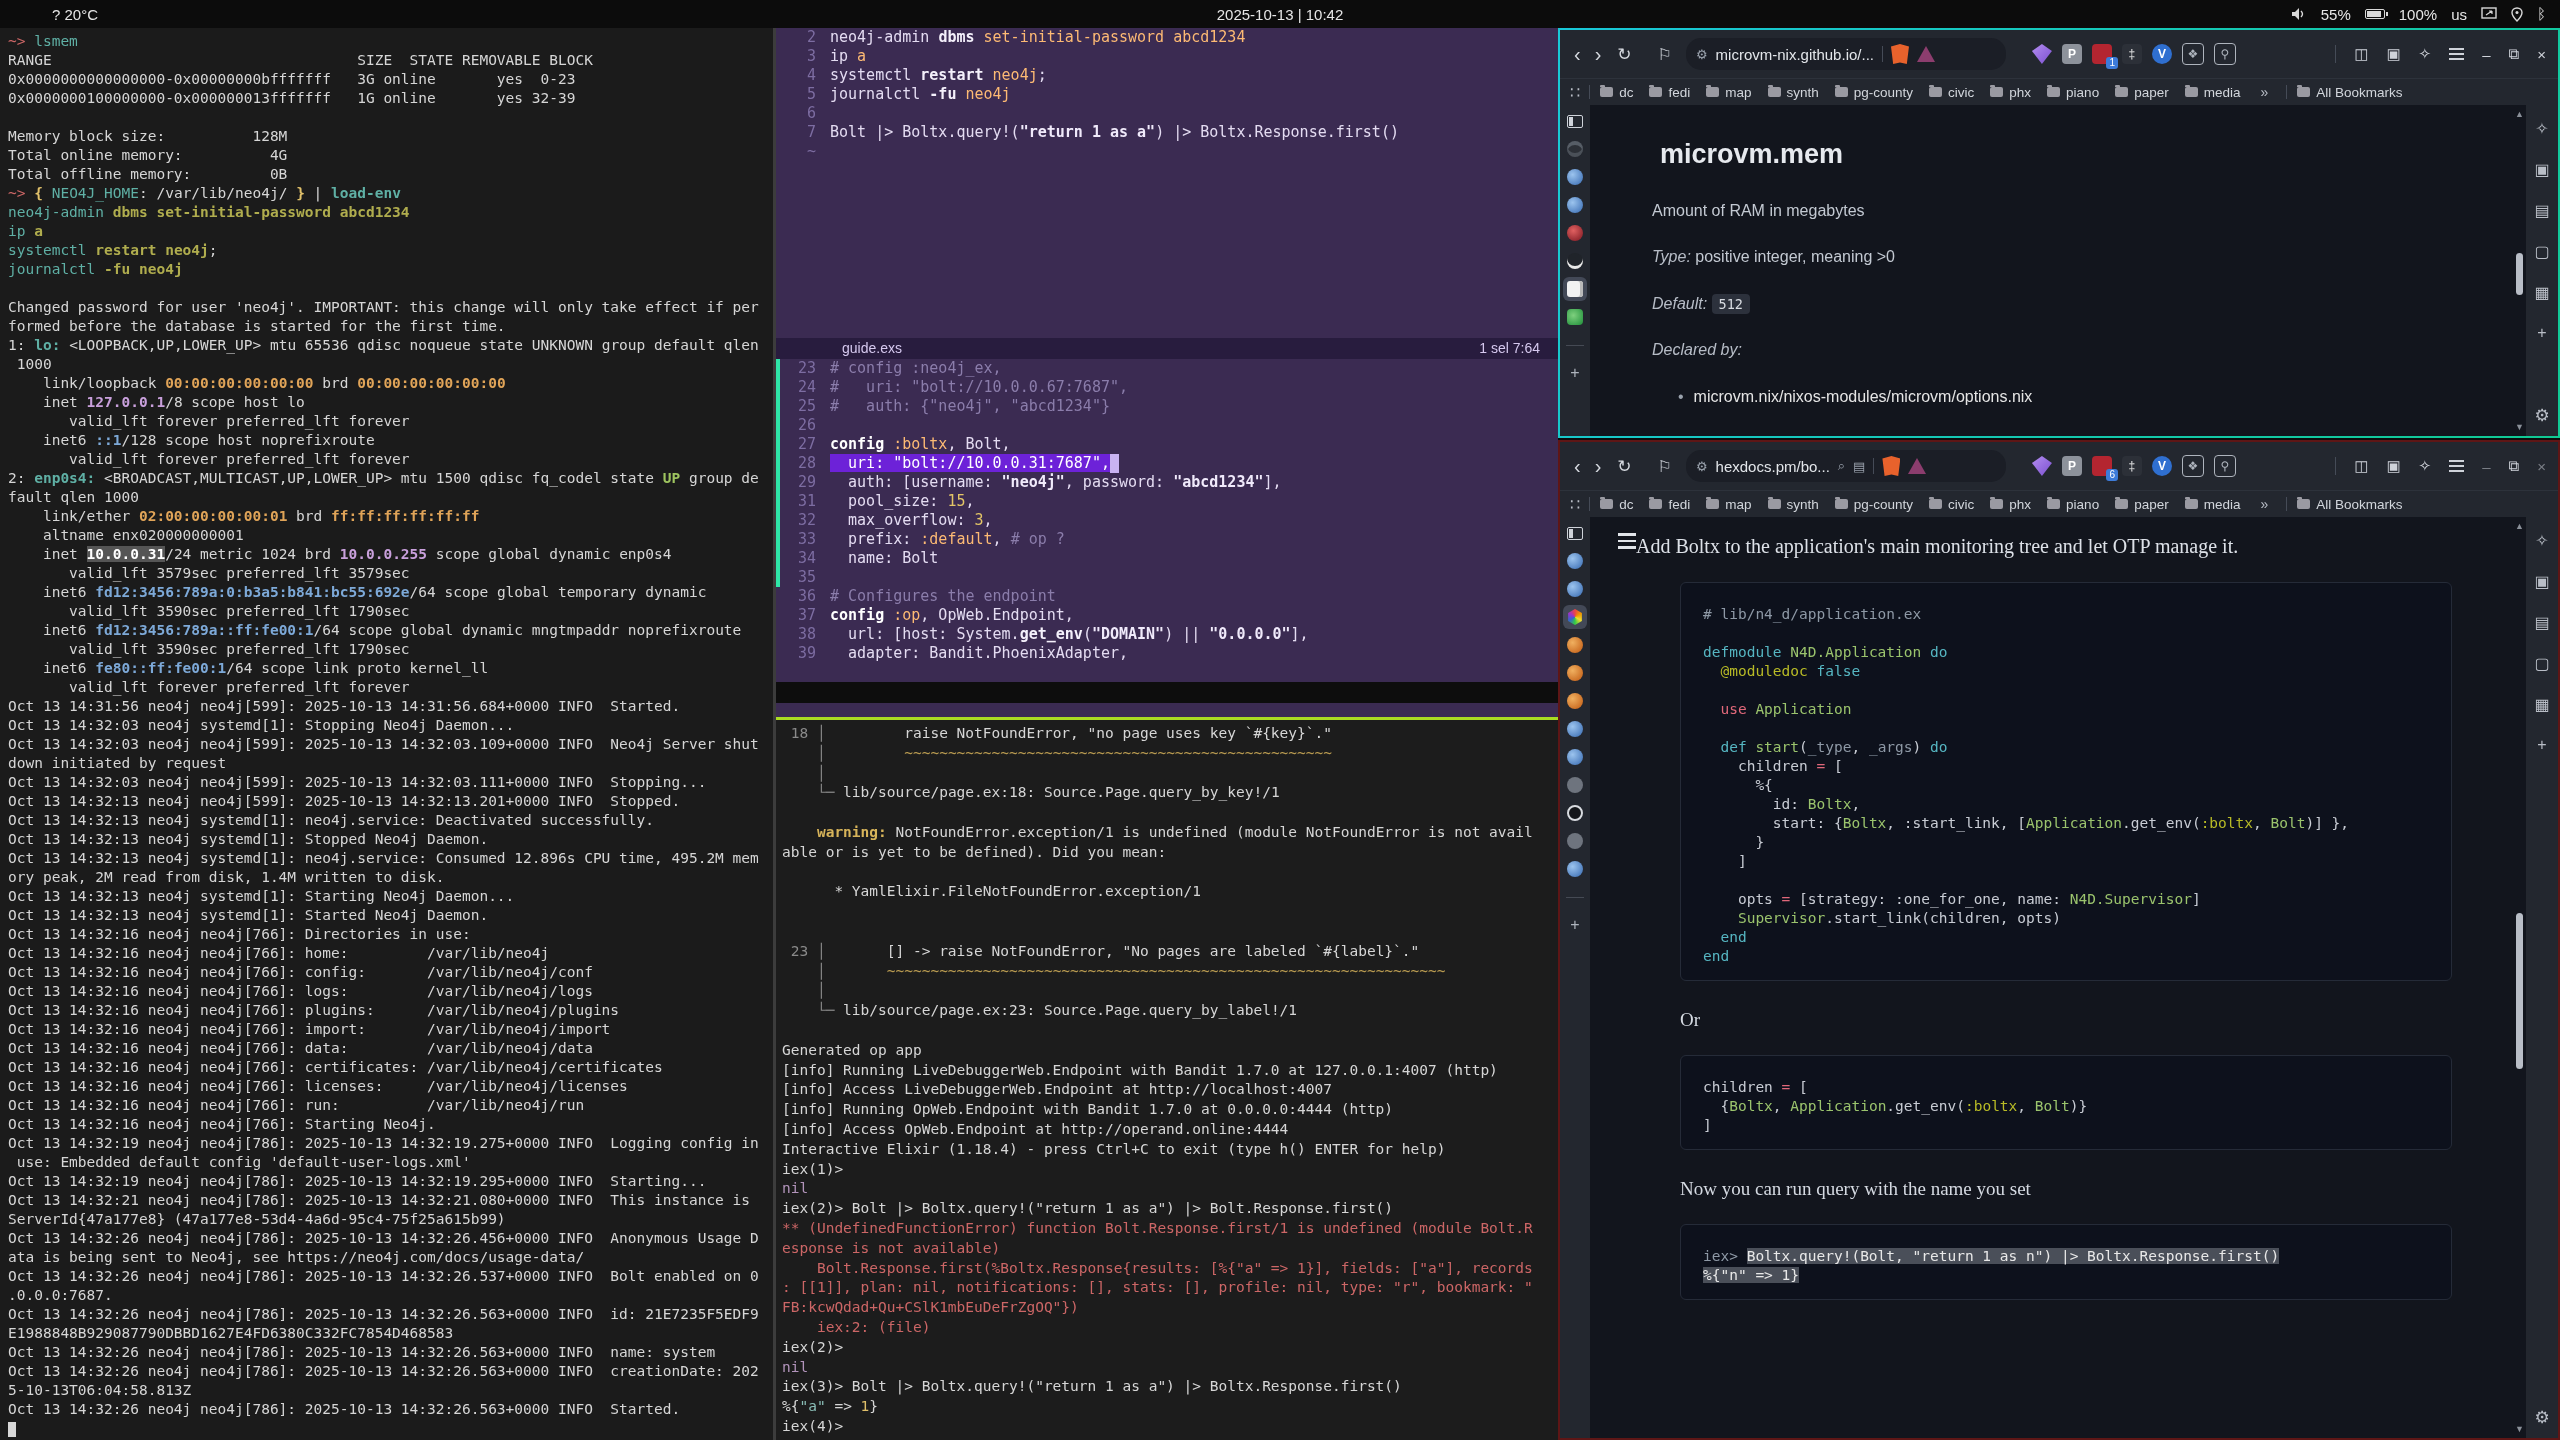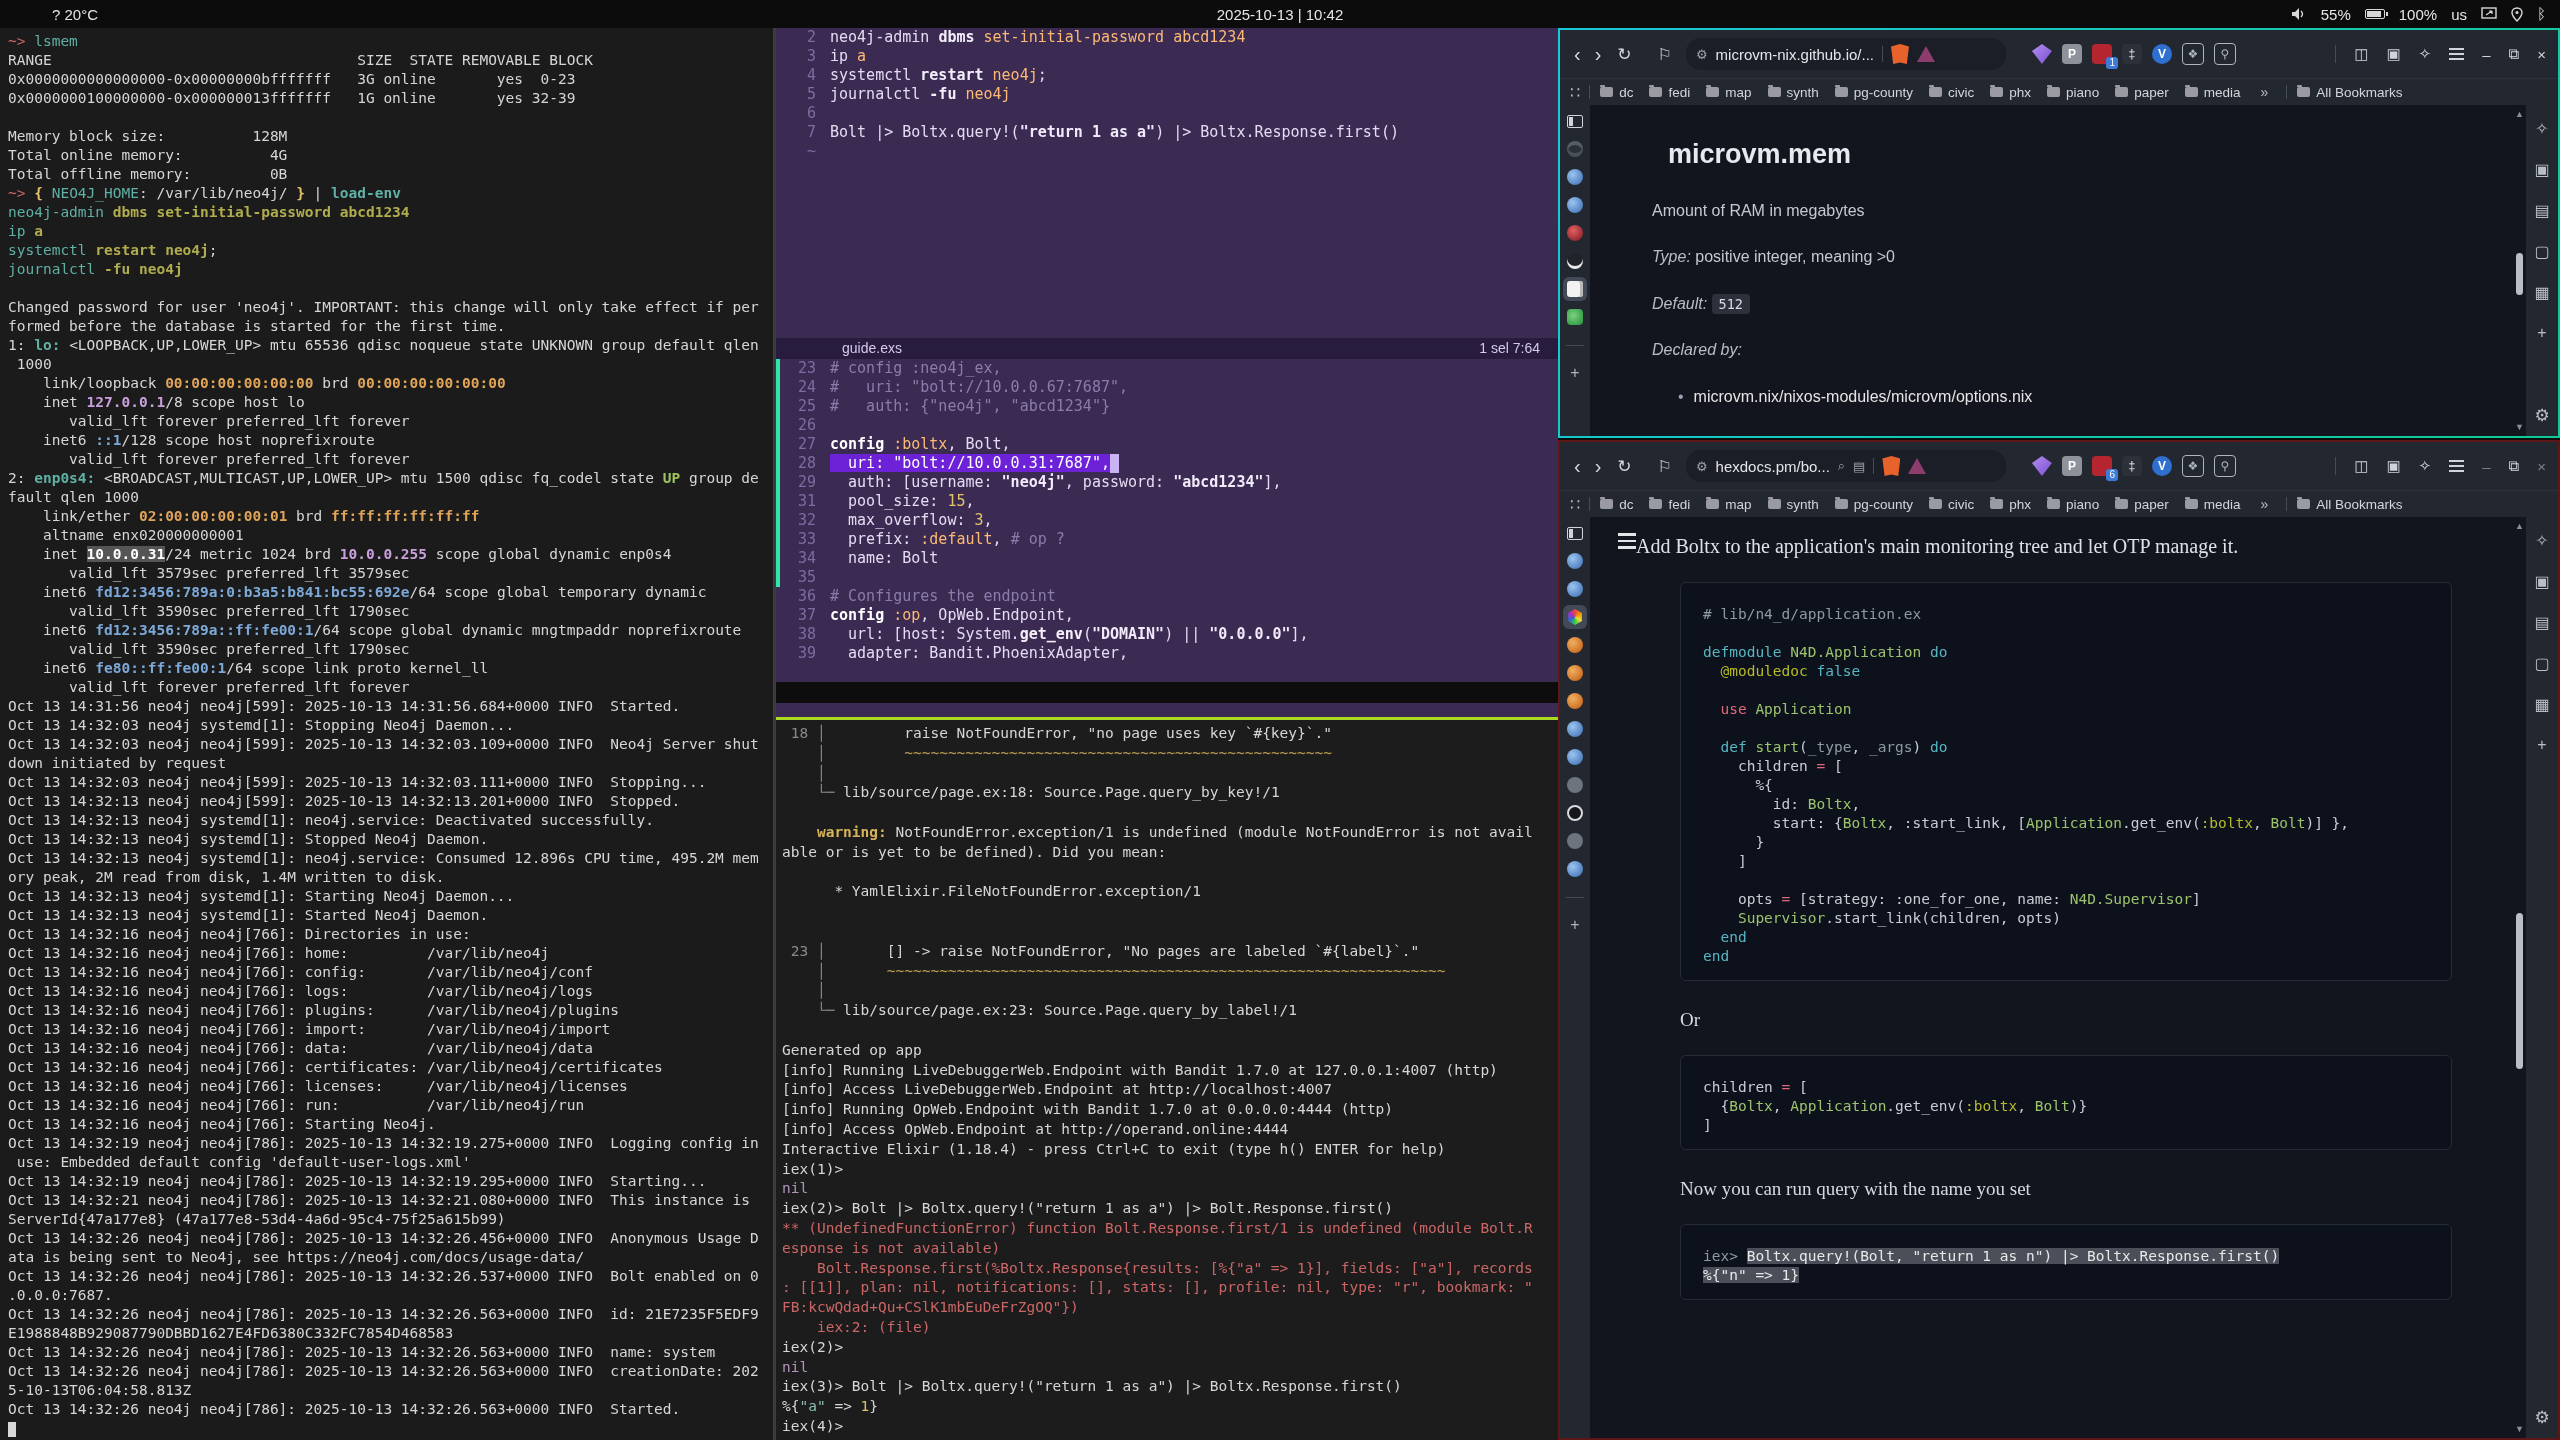--- a/index.html
+++ b/index.html
@@ -122,21 +122,21 @@
   .fav-github{background:#20242a;box-shadow:inset 0 -3px 0 #e8e8e8;}
   .fav-book{background:#f2f2f2;border-radius:3px;box-shadow:inset -3px 0 0 #b9b9b9;}
   .fav-cup{background:radial-gradient(circle at 40% 40%,#7ed07e,#1f8f3a);border-radius:4px;}
   .fav-hex{background:conic-gradient(#e44,#e90,#ed3,#3c4,#36c,#93c,#e44);clip-path:polygon(50% 0,93% 25%,93% 75%,50% 100%,7% 75%,7% 25%);border-radius:0;}
   .fav-orange{background:radial-gradient(circle at 35% 35%,#f0b060,#c05810);}
   .fav-grey{background:#6e747e;}
   .fav-dot{background:#14161a;border:2px solid #d8dbe0;box-sizing:border-box;}
   .fav-divider{width:18px;height:1px;background:#454a54;border-radius:0;}
   .fav-plus{background:transparent;color:#aeb4bd;font-size:16px;line-height:16px;text-align:center;}
   .content1{flex:1;background:#12151d;color:#c3c9d2;padding:34px 0 0 62px;font-size:16px;overflow:hidden;}
-  .content1 h1{font-size:27px;color:#e6e9ee;margin:0 0 30px 16px;}
+  .content1 h1{font-size:27px;color:#e6e9ee;margin:0 0 30px 8px;}
   .content1 p{margin:0 0 24px 0;line-height:1.4;}
   .ital{font-style:italic;color:#b6bcc6;}
   .chip{font-family:"DejaVu Sans Mono",monospace;font-size:13.5px;background:#2c313c;color:#d8dce2;
     padding:2px 7px;border-radius:4px;}
   .declared{margin-top:6px;}
   .bullet{color:#9aa2ad;margin:0 10px 0 26px;}
   .doclink{color:#e5e5e5;text-decoration:none;}
   .scrollcol{width:12px;flex:0 0 12px;background:#12151d;position:relative;}
   .sarrow{position:absolute;left:1px;color:#8a9099;font-size:9px;}
   .sthumb{position:absolute;left:2px;width:7px;background:#b9bec7;border-radius:4px;}

